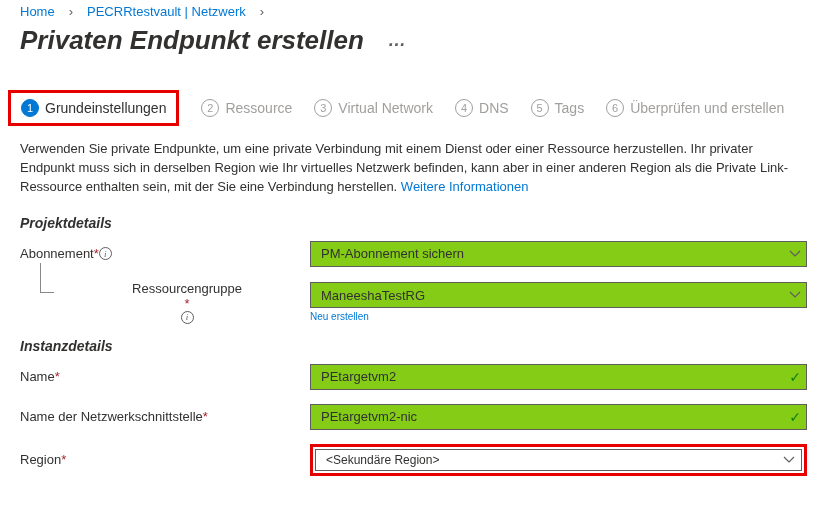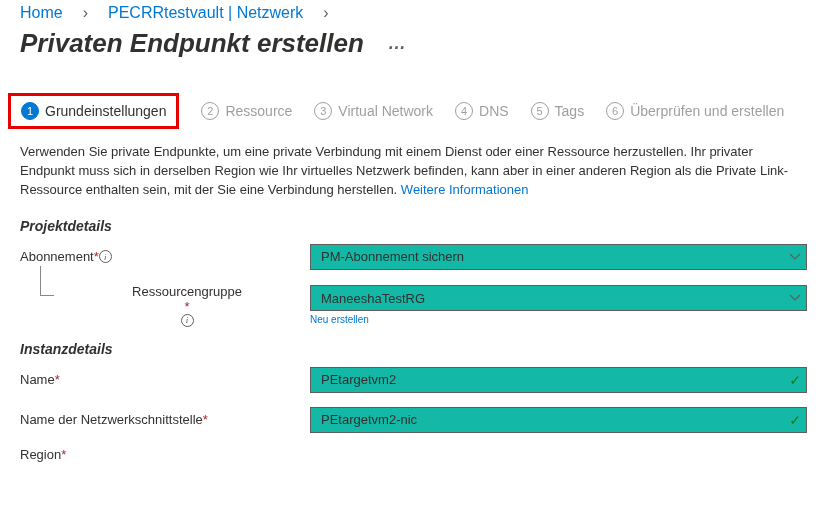--- a/index.html
+++ b/index.html
@@ -6,21 +6,21 @@
   body {
     margin: 0;
     padding: 0 20px 20px 20px;
     font-family: "Segoe UI", Arial, sans-serif;
     font-size: 13px;
     color: #323130;
     width: 827px;
   }
   a { color: #0078d4; text-decoration: none; }
 
-  .breadcrumb { display:flex; align-items:center; gap:20px; font-size:16px; padding-top:4px;}
+  .breadcrumb { display:flex; align-items:center; gap:14px; font-size:13px; padding-top:4px;}
   .breadcrumb .sep { color:#605e5c; }
   h1 { font-size:26px; font-weight:600; margin:6px 0 4px 0; display:flex; align-items:center; gap:24px;font-style:italic;}
   .more-dots { font-size:18px; color:#605e5c; letter-spacing:1px;}
 
   
   .steps { display:flex; gap:22px; margin:34px 0 14px 0; align-items:center;}
   .step { display:flex; align-items:center; gap:6px; font-size:14px; color:#a19f9d;}
   .step .num {
     width:18px; height:18px; border-radius:50%;
     border:1px solid #a19f9d; display:flex; align-items:center;justify-content:center;
@@ -42,21 +42,21 @@
   }
   .req { color:#a4262c; }
   .info-icon {
     width:13px; height:13px; border:1px solid #605e5c; border-radius:50%;
     display:inline-flex; align-items:center; justify-content:center;
     font-size:9px; color:#605e5c; font-style:italic; font-family:Georgia,serif;
   }
 
   .form-control { flex:1; position:relative; }
   .select, .text-input {
-    width:100%; height:26px; border:1px solid #605e5c; background:#14b8a6;
+    width:100%; height:26px; border:1px solid #605e5c; background:#84cc16;
     padding:0 28px 0 10px; font-size:13px; color:#323130;
     display:flex; align-items:center;
   }
   .chevron {
     position:absolute; right:6px; top:50%; transform:translateY(-50%);
     pointer-events:none;
   }
   .chevron svg { display:block; }
   .check {
     position:absolute; right:6px; top:50%; transform:translateY(-50%);
@@ -191,13 +191,25 @@
       </div>
     <span class="check">✓</span>
   </div>
 </div>
 
 <div class="form-row">
   <div class="form-label">
     <span>Region</span>
     <span class="req">*</span>
   </div>
+  <div class="region-wrap">
+    <div class="region-box">
+      <div class="region-select">
+        <span>&lt;Sekundäre Region&gt;</span>
+        <span class="chevron">
+          <svg width="12" height="12" viewBox="0 0 12 12">
+              <path d="M1 3 L6 8 L11 3" stroke="#605e5c" stroke-width="1.2" fill="none"></path>
+            </svg>
+        </span>
+      </div>
+    </div>
+  </div>
 </div>
 
 </body></html>

